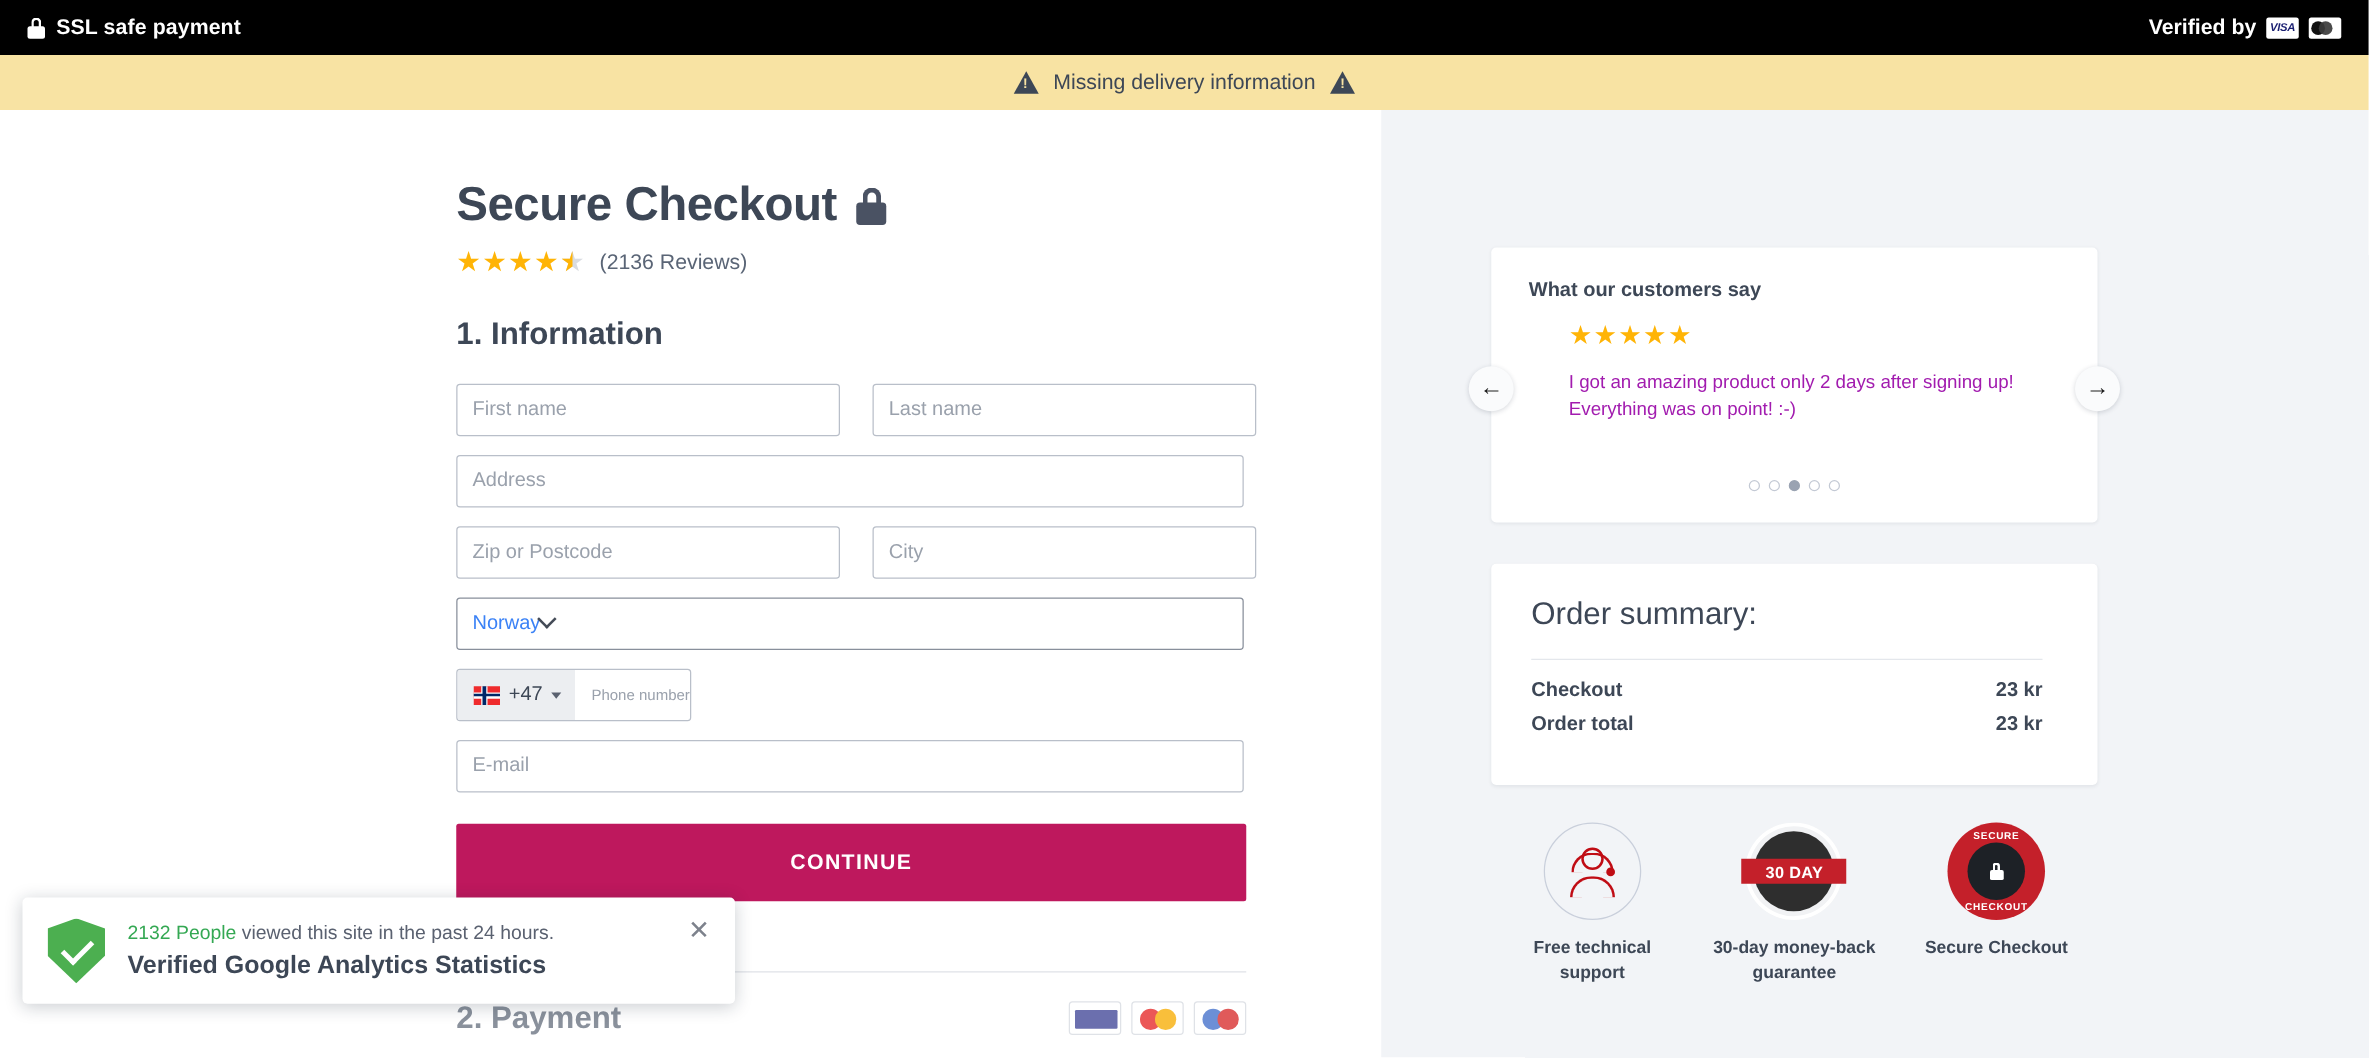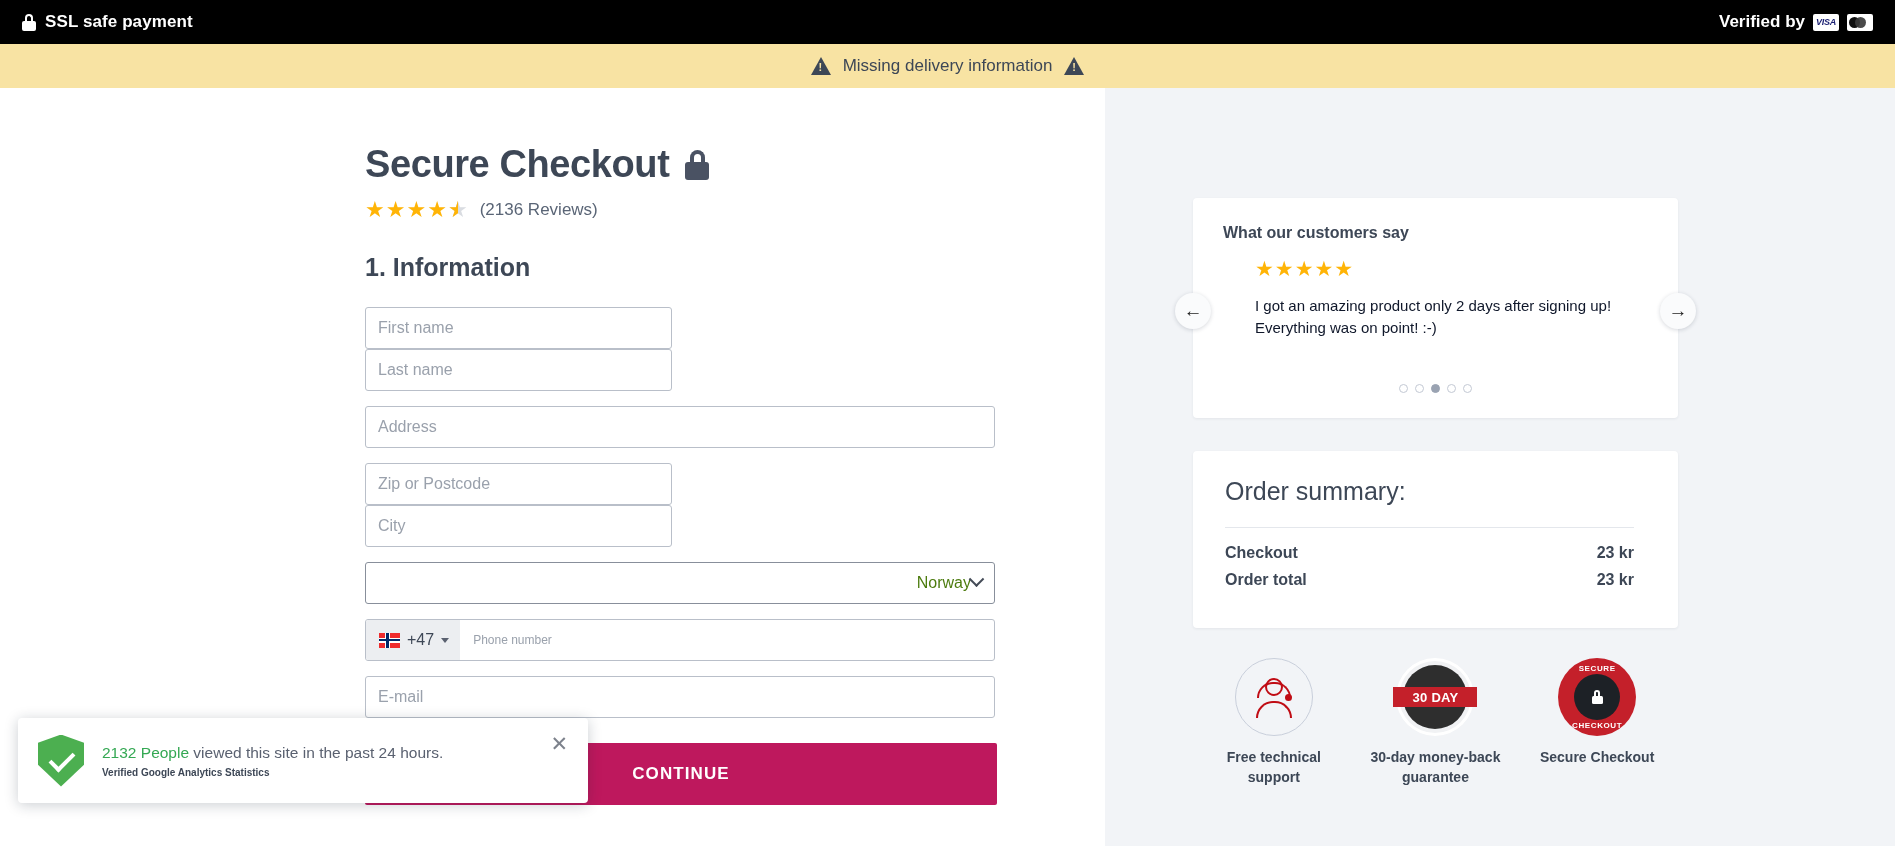--- a/index.html
+++ b/index.html
@@ -56,28 +56,28 @@
 
   .rating-row { display: flex; align-items: center; gap: 12px; margin-top: 13px; }
   .stars { display: flex; gap: 1px; font-size: 22px; line-height: 1; color: #ffb406; letter-spacing: 0px; }
   .star-half { position: relative; display: inline-block; color: #d9dce1; }
   .star-half > span { position: absolute; left: 0; top: 0; width: 50%; overflow: hidden; color: #ffb406; }
   .rev-count { font-size: 17px; color: #5a6576; }
 
   .step-title { font-size: 25px; color: #3d4756; font-weight: bold; margin-top: 32px; }
 
   .form { margin-top: 25px; width: 630px; }
-  .row { display: flex; gap: 0; margin-bottom: 15px; flex-direction: column; }
+  .row { display: flex; gap: 26px; margin-bottom: 15px; }
   .fld {
     height: 42px; border: 1px solid #b9bfc9; border-radius: 3px; background: #fff;
     display: flex; align-items: center; padding: 0 12px;
     font-size: 16px; color: #9aa1ac; width: 100%;
   }
   .fld.half { width: 307px; flex: none; }
-  .fld.sel { justify-content: flex-end; color: #4d7c0f; border-color: #888f9b; }
+  .fld.sel { justify-content: flex-start; color: #3b82f6; border-color: #888f9b; }
   .chev { width: 11px; height: 11px; border-right: 2px solid #444b57; border-bottom: 2px solid #444b57; transform: rotate(45deg) translate(-3px,-3px); }
   .phone-wrap { display: flex; align-items: stretch; border: 1px solid #b9bfc9; border-radius: 3px; height: 42px; overflow: hidden; background:#fff; }
   .phone-prefix { display: flex; align-items: center; gap: 7px; padding: 0 11px 0 13px; background: #eceef1; font-size: 16px; color: #3d4756; }
   .no-flag { width: 21px; height: 15px; position: relative; background: #ef2b2d; display: inline-block; }
   .no-flag .vb { position: absolute; left: 6px; top: 0; width: 5px; height: 100%; background: #fff; }
   .no-flag .hb { position: absolute; top: 5px; left: 0; width: 100%; height: 5px; background: #fff; }
   .no-flag .vn { position: absolute; left: 7.2px; top: 0; width: 2.4px; height: 100%; background: #002868; }
   .no-flag .hn { position: absolute; top: 6.3px; left: 0; width: 100%; height: 2.4px; background: #002868; }
   .tri-dn { width: 0; height: 0; border-left: 4px solid transparent; border-right: 4px solid transparent; border-top: 5px solid #5a6170; }
   .phone-input { flex: 1; display: flex; align-items: center; padding-left: 13px; font-size: 12px; color: #9aa1ac; }
@@ -100,21 +100,21 @@
   .pl-mo .c1 { position: absolute; left: 6px; top: 5px; width: 17px; height: 17px; border-radius: 50%; background: #6c8fd6; }
   .pl-mo .c2 { position: absolute; left: 18px; top: 5px; width: 17px; height: 17px; border-radius: 50%; background: #e05a5a; }
 
   
   .card {
     background: #ffffff; border-radius: 4px; box-shadow: 0 1px 3px rgba(30,40,60,.07);
   }
   .testimonial { position: absolute; left: 88px; top: 110px; width: 485px; height: 220px; padding: 26px 30px 0 30px; }
   .t-title { font-size: 16px; font-weight: bold; color: #3d4756; }
   .t-stars { margin: 16px 0 0 32px; font-size: 21px; color: #ffb406; letter-spacing: 1px; line-height: 1; }
-  .t-text { margin: 16px 0 0 32px; font-size: 15px; color: #0f172a; line-height: 1.45; width: 420px; }
+  .t-text { margin: 16px 0 0 32px; font-size: 15px; color: #a21caf; line-height: 1.45; width: 420px; }
   .t-dots { position: absolute; left: 0; right: 0; bottom: 25px; display: flex; justify-content: center; gap: 7px; }
   .dot { width: 9px; height: 9px; border-radius: 50%; border: 1.5px solid #c3c9d4; background: transparent; }
   .dot.on { background: #9aa3b2; border-color: #9aa3b2; }
   .carousel-btn {
     position: absolute; width: 36px; height: 36px; border-radius: 50%; background: #fafbfc;
     box-shadow: 0 1px 4px rgba(30,40,60,.18); display: flex; align-items: center; justify-content: center;
     font-size: 19px; color: #1a1a1a; cursor: pointer; border: none;
     font-family: "Liberation Sans", sans-serif;
   }
   .cb-left { left: 1175px; top: 293px; }
@@ -156,21 +156,21 @@
   }
   .shield { width: 46px; height: 52px; background: #4caf50; position: relative; flex: none;
     clip-path: polygon(50% 0%, 100% 16%, 100% 58%, 50% 100%, 0% 58%, 0% 16%); }
   .shield::after {
     content: ""; position: absolute; left: 12px; top: 17px; width: 20px; height: 10px;
     border-left: 4.5px solid #fff; border-bottom: 4.5px solid #fff; transform: rotate(-45deg);
   }
   .popup-text { flex: 1; }
   .pt-line1 { font-size: 15.5px; color: #5a6170; }
   .pt-line1 .hl { color: #34a853; }
-  .pt-line2 { font-size: 10px; font-weight: bold; color: #3d4756; margin-top: 5px; }
+  .pt-line2 { font-size: 20px; font-weight: bold; color: #3d4756; margin-top: 5px; }
   .popup-close { font-size: 21px; color: #7d828c; cursor: pointer; align-self: flex-start; margin-top: 14px; background: none; border: none; font-family: "Liberation Sans", sans-serif; }
 </style>
 </head>
 <body>
 
 <div class="page">
 
   <div class="topbar">
     <div class="topbar-left">
       <span class="lock-glyph">

